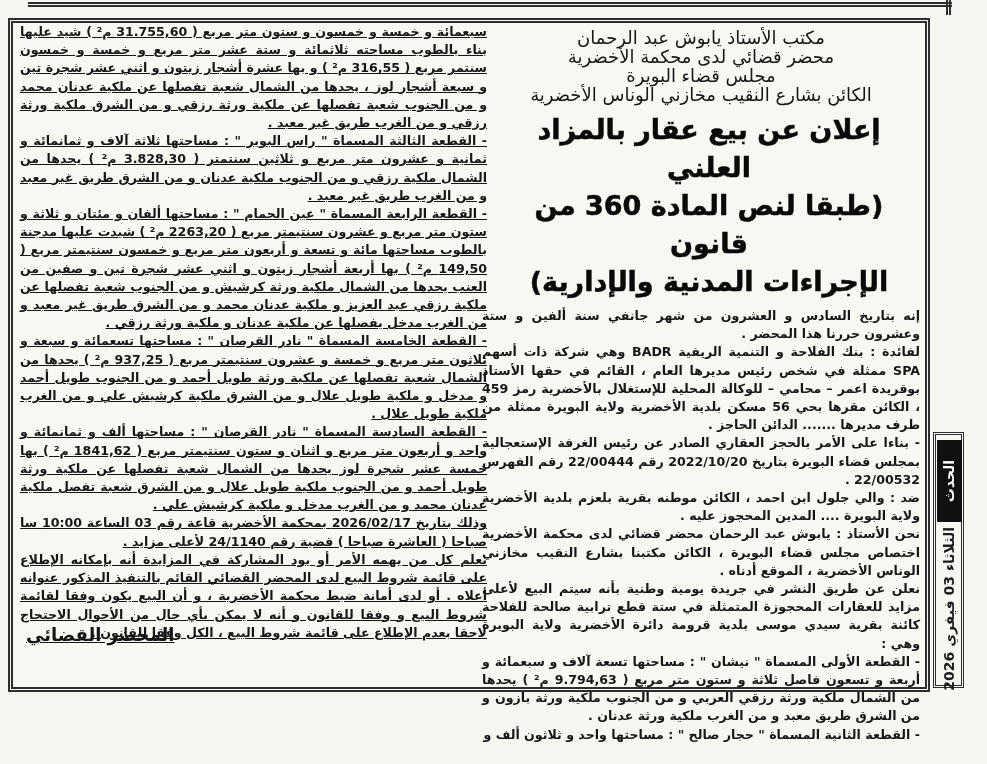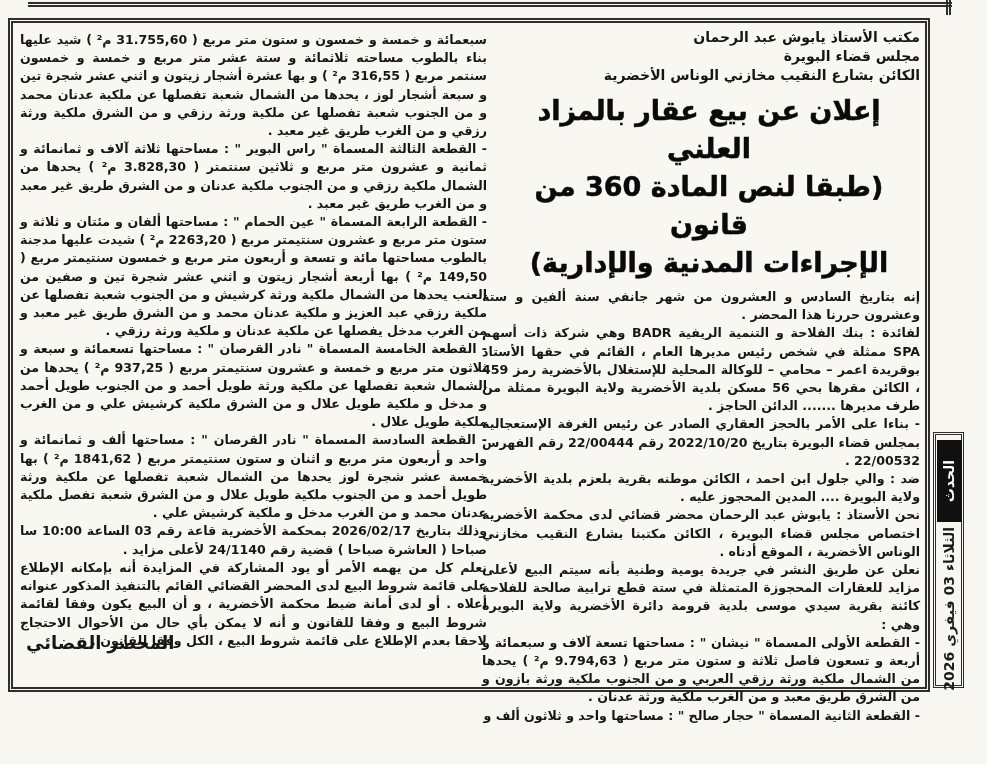--- a/index.html
+++ b/index.html
@@ -7,22 +7,22 @@
     position:relative;width:987px;height:764px;background:#f7f6f1;
     font-family:"DejaVu Sans",sans-serif;color:#161616;overflow:hidden;direction:rtl;
   }
   
   .top-rule{position:absolute;left:28px;top:2px;width:924px;height:0;border-top:5px double #2e2e2e;}
   .top-corner{position:absolute;left:946px;top:0;height:15px;width:0;border-left:5px double #2e2e2e;}
   
   .main-box{position:absolute;left:8px;top:18px;width:912px;height:664px;border:5px double #2e2e2e;background:#f8f7f2;}
   
   .col-right{position:absolute;top:5px;right:5px;width:438px;}
-  .col-left{position:absolute;top:8px;left:7px;width:467px;}
-  .office-lines div{font-size:14px;font-weight:bold;line-height:19px;white-space:nowrap;}
+  .col-left{position:absolute;top:0;left:7px;width:467px;text-decoration:underline;}
+  .office-lines div{text-align:center;font-size:18px;font-weight:normal;line-height:19px;white-space:nowrap;}
   .title-block{margin:7px 0 6px 16px;text-align:center;font-size:27px;font-weight:bold;
     line-height:38px;letter-spacing:-0.5px;color:#0a0a0a;-webkit-text-stroke:0.5px #0a0a0a;}
   .body-text p{margin:0;font-size:12.6px;font-weight:bold;line-height:18.2px;text-align:justify;}
   .signature{font-size:18px;font-weight:bold;text-align:left;padding-left:6px;margin-top:-18px;}
   
   .side-strip{position:absolute;left:933px;top:432px;width:31px;height:256px;
     border:3px double #2e2e2e;box-sizing:border-box;background:#f7f6f1;}
   .strip-logo{position:absolute;width:82px;height:25px;left:855px;top:440px;
     transform:rotate(-90deg);transform-origin:top right;background:#101010;color:#ffffff;
     font-weight:bold;font-size:14px;line-height:25px;text-align:center;white-space:nowrap;}
@@ -36,20 +36,21 @@
 <div class="page">
 
   <div class="top-rule"></div>
   <div class="top-corner"></div>
 
   <div class="main-box">
 
     <div class="col-right">
       <div class="office-lines">
         <div>مكتب الأستاذ يابوش عبد الرحمان</div>
+        <div>محضر قضائي لدى محكمة الأخضرية</div>
         <div>مجلس قضاء البويرة</div>
         <div>الكائن بشارع النقيب مخازني الوناس الأخضرية</div>
       </div>
       <div class="title-block">
         <div>إعلان عن بيع عقار بالمزاد العلني</div>
         <div>(طبقا لنص المادة 360 من قانون</div>
         <div>الإجراءات المدنية والإدارية)</div>
       </div>
       <div class="body-text">
         <p>إنه بتاريخ السادس و العشرون من شهر جانفي سنة ألفين و ستة وعشرون حررنا هذا المحضر .</p>

